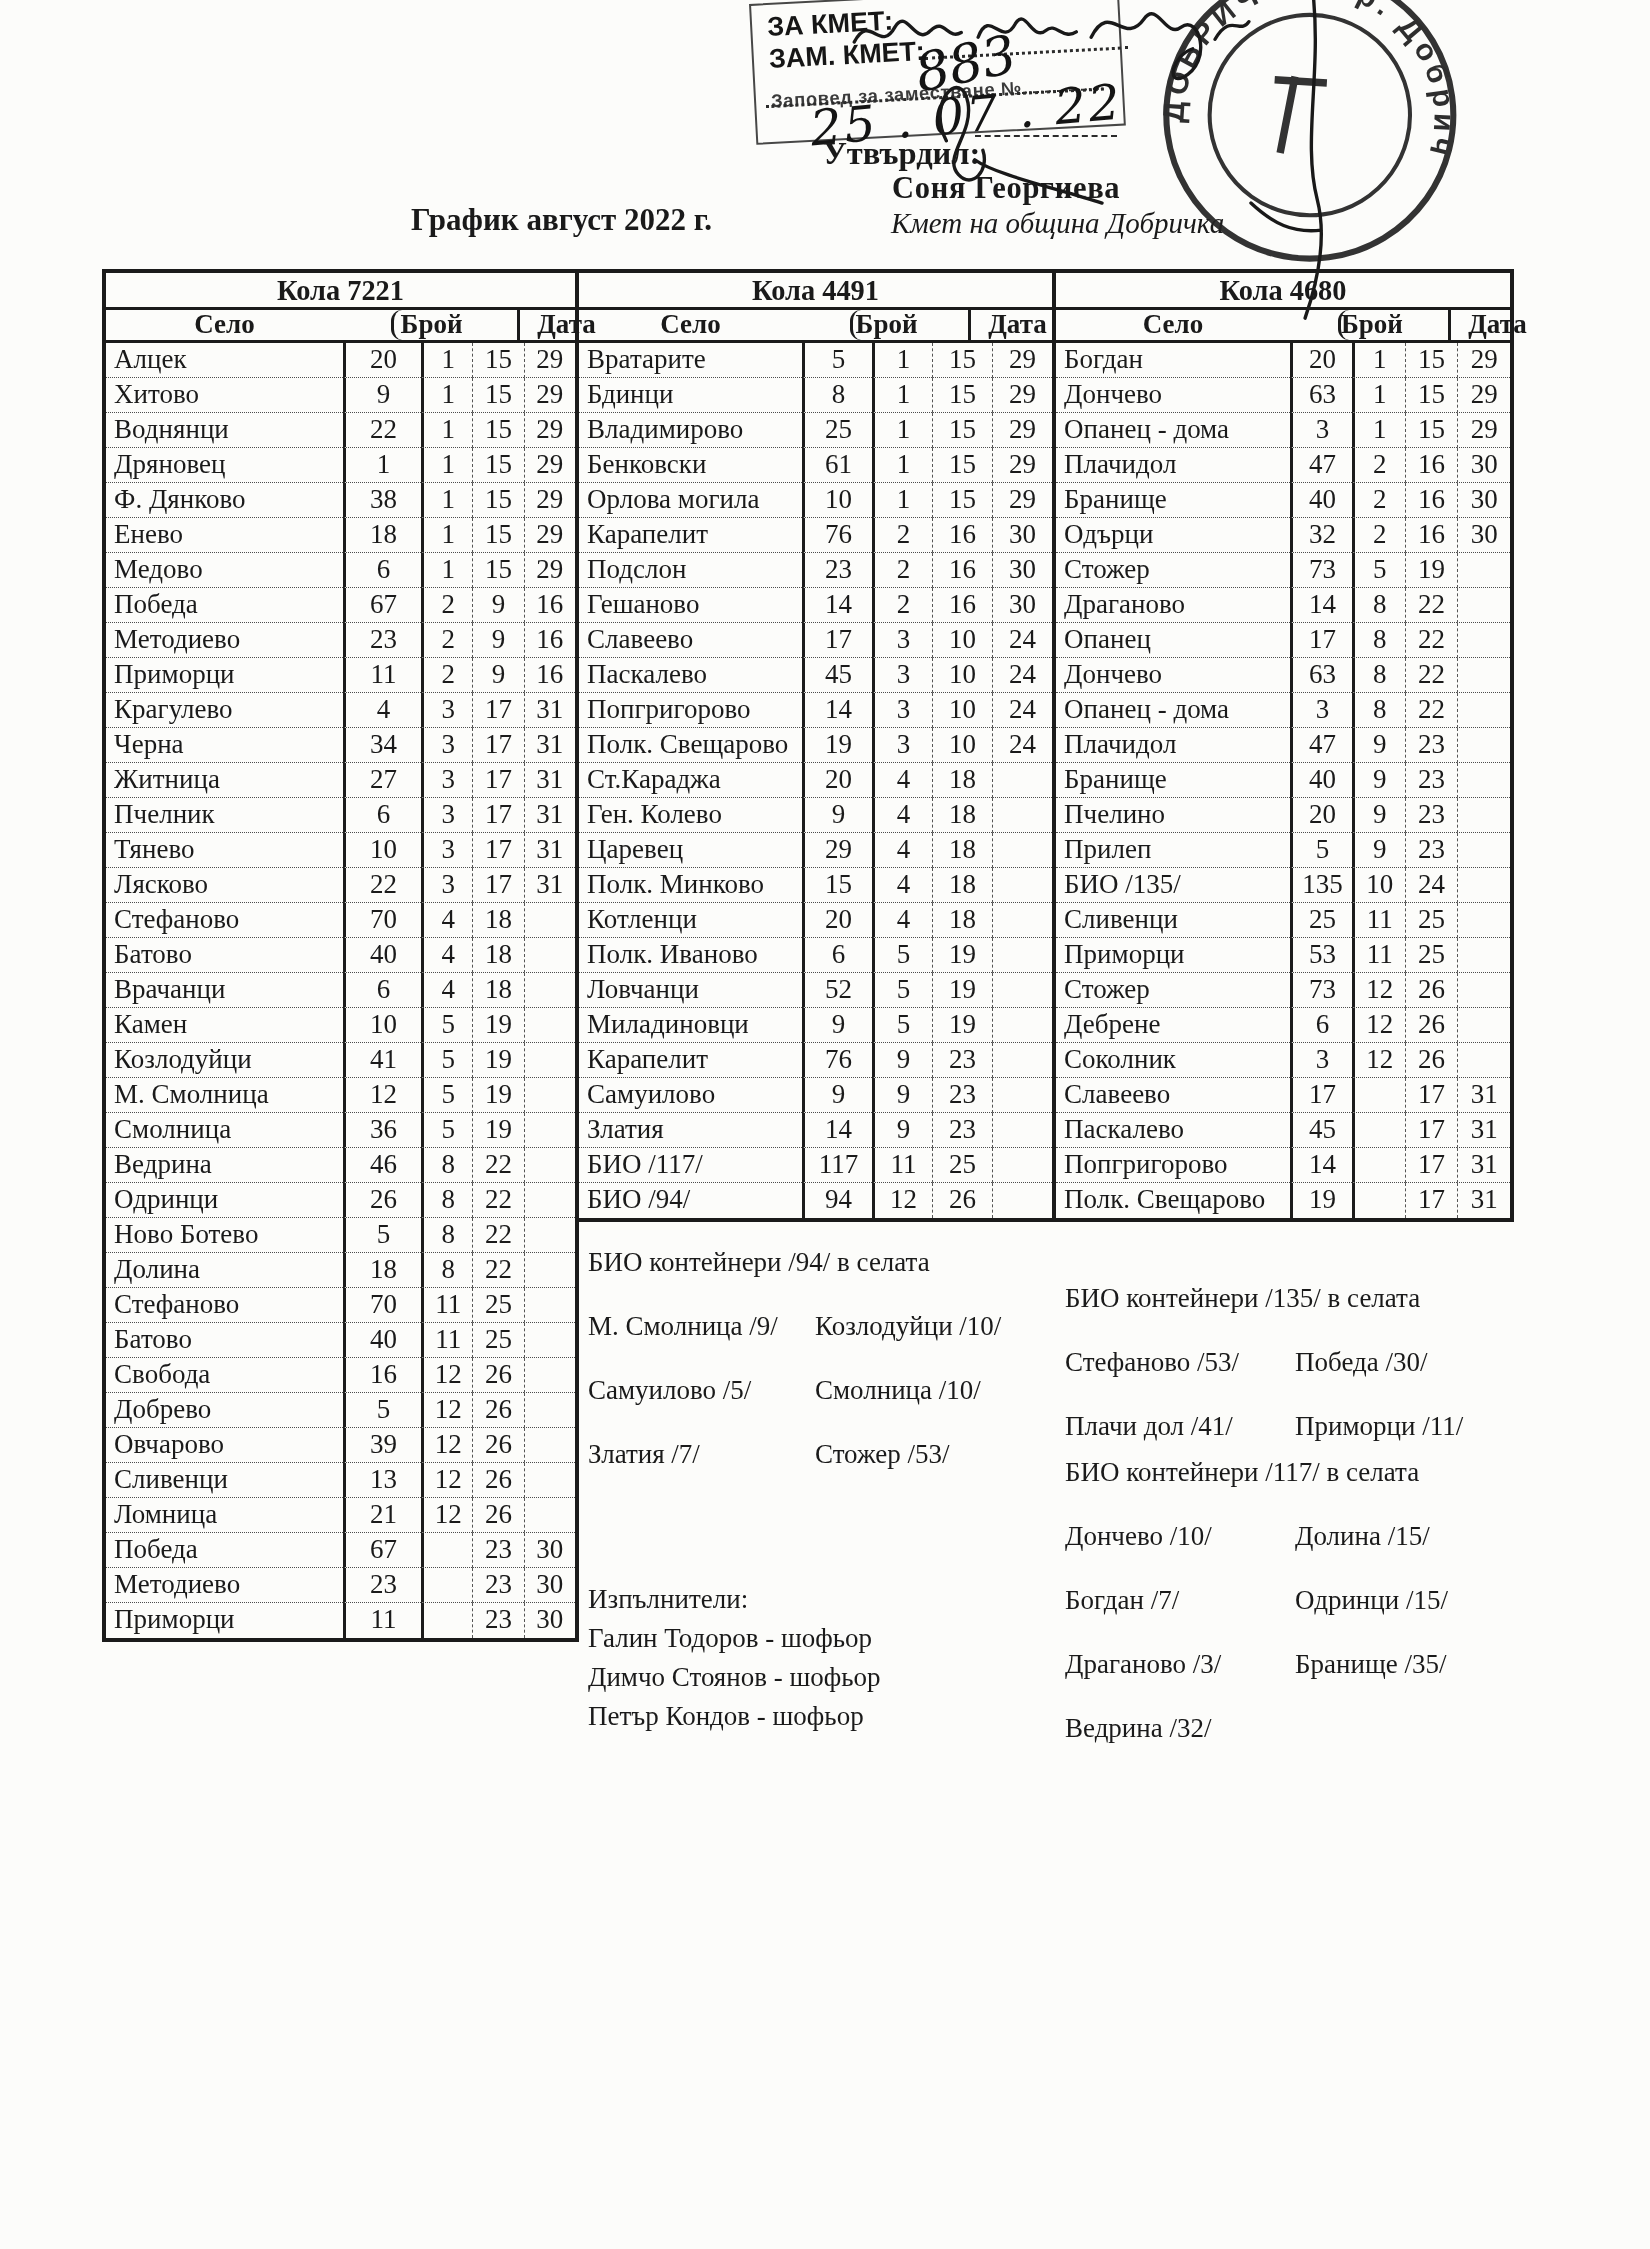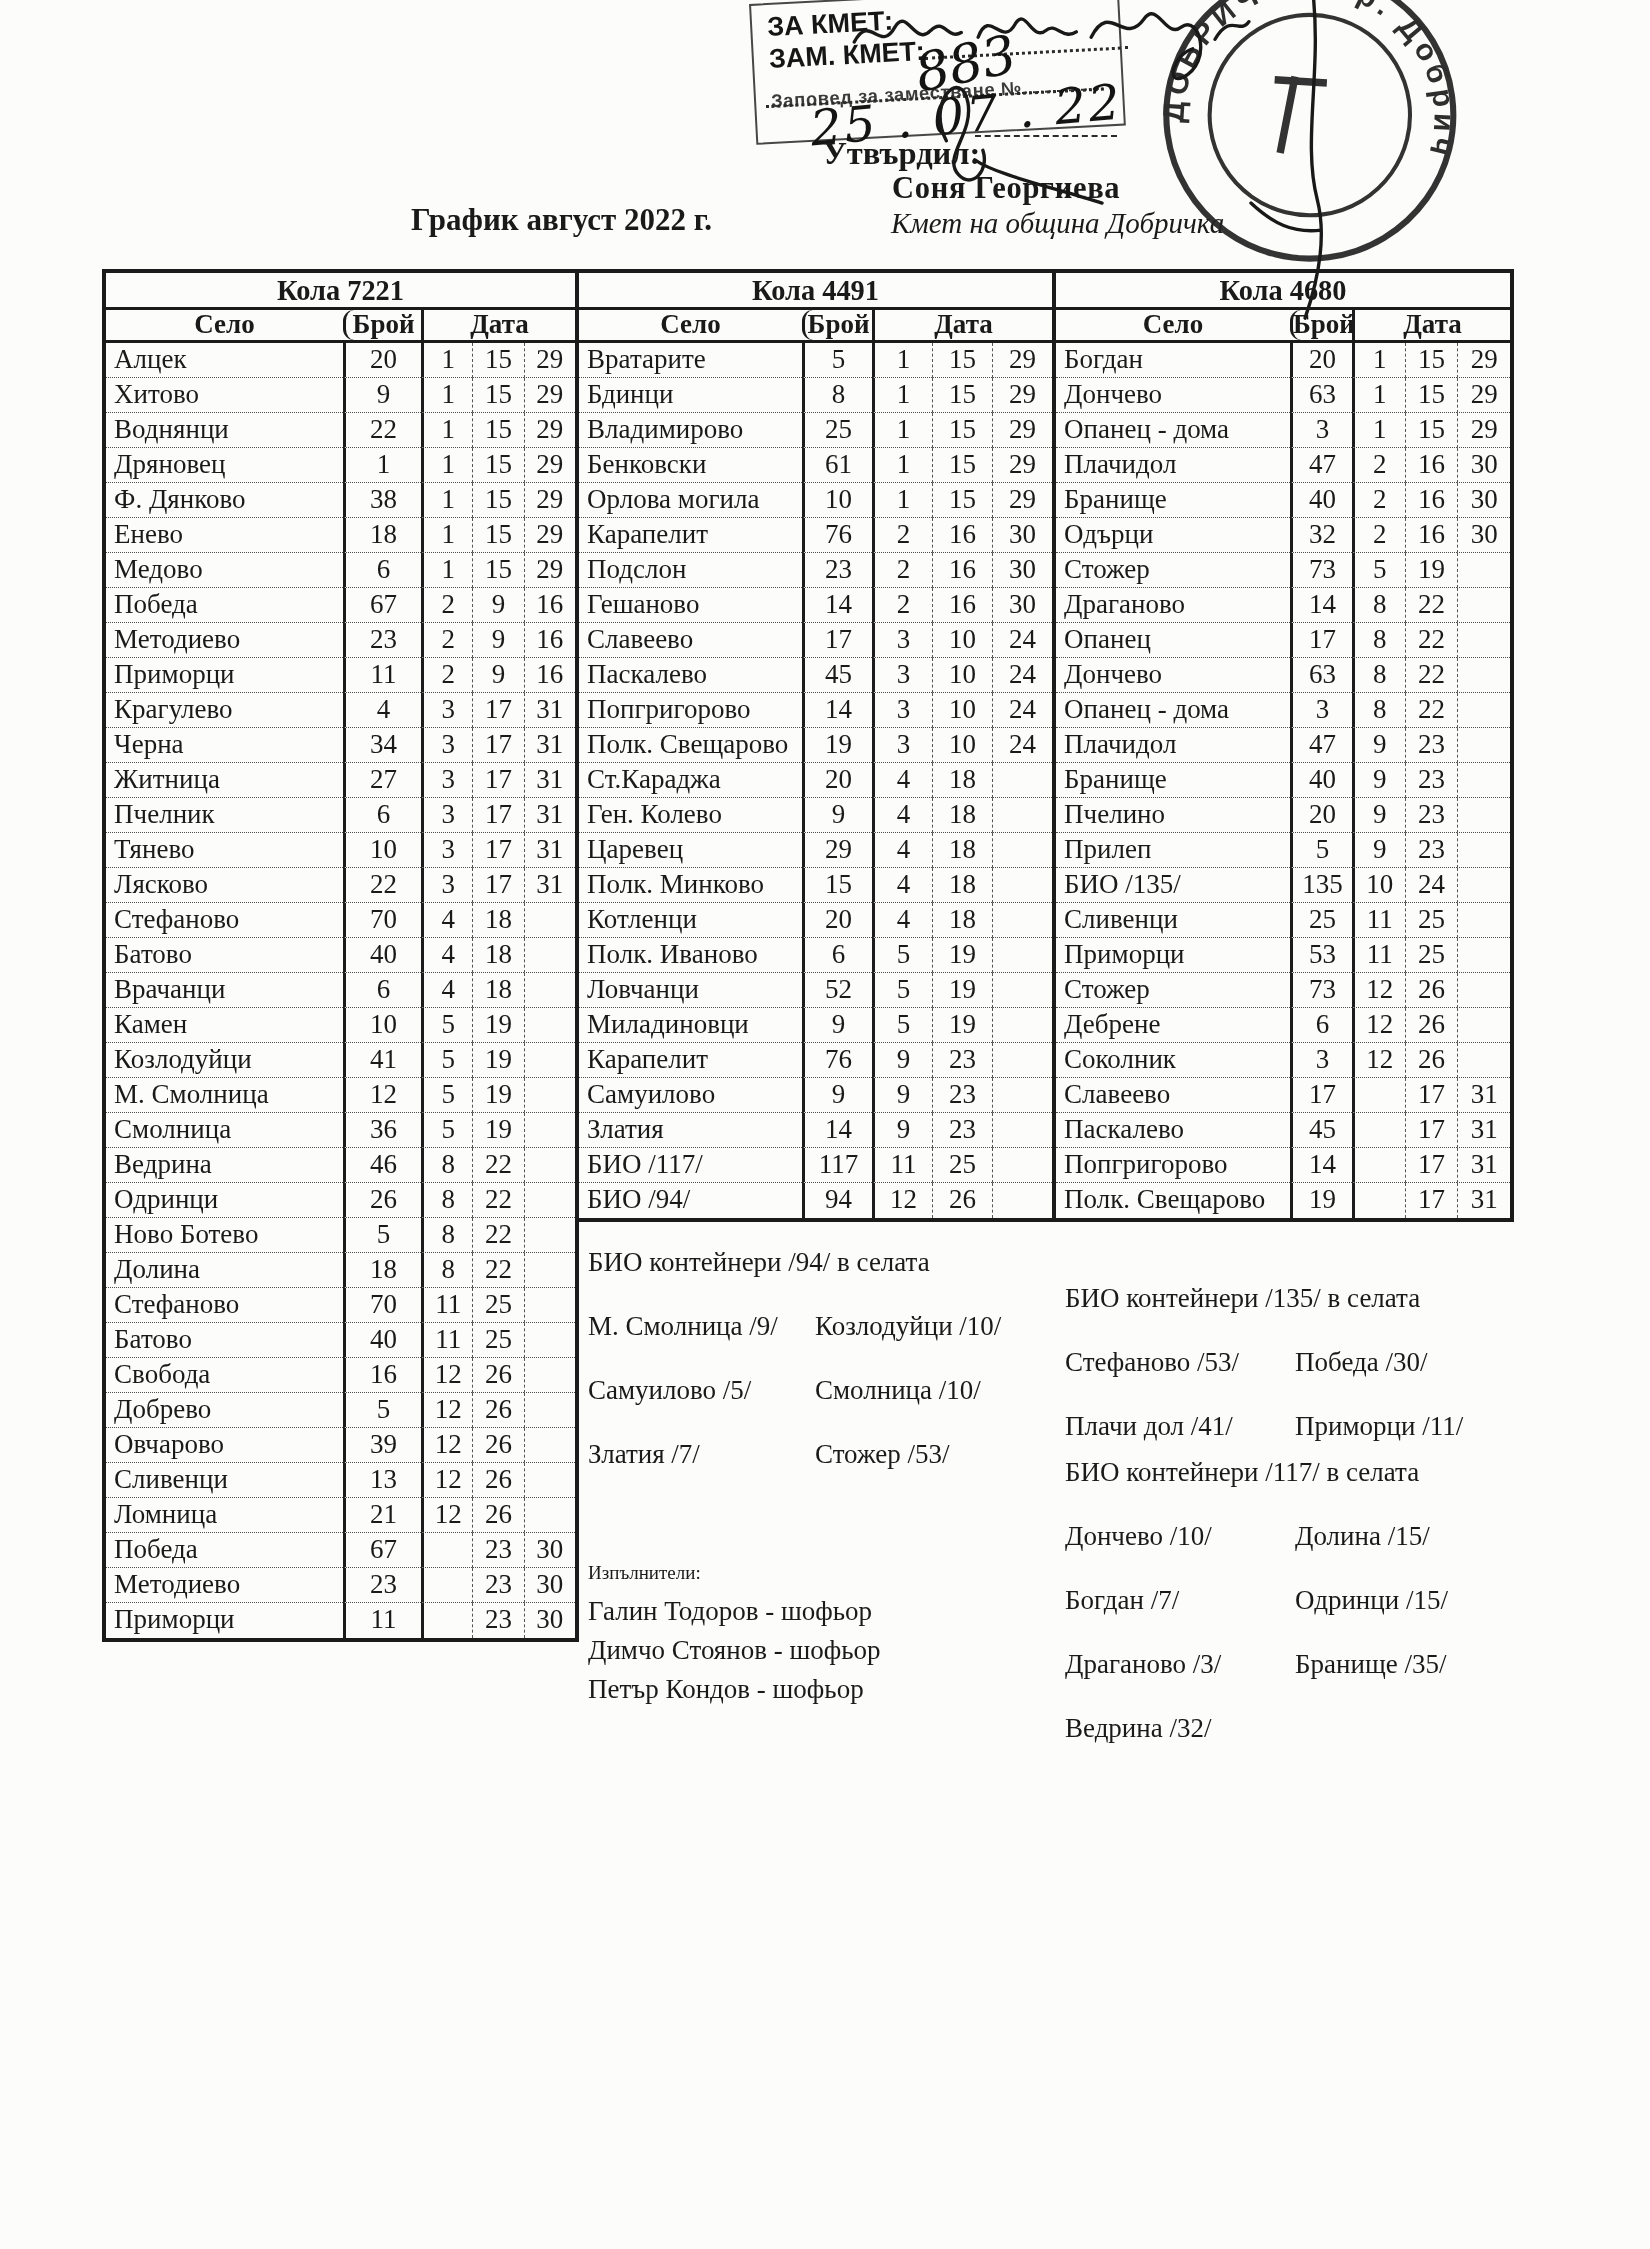--- a/index.html
+++ b/index.html
@@ -27,21 +27,21 @@
   .overlay{position:absolute;left:0;top:0;pointer-events:none;}
 
   
   .tbl{position:absolute;top:269px;border:4.1px solid #1b1b1b;box-sizing:border-box;}
   #tbl0{left:102px;width:477px;}
   #tbl1{left:579px;width:477px;border-left:none;}
   #tbl2{left:1056px;width:458px;border-left:none;}
   .tbl-title{height:37px;border-bottom:3.4px solid #1b1b1b;font-weight:bold;font-size:28.4px;
              text-align:center;line-height:35px;box-sizing:border-box;}
   .tbl-head{display:grid;height:33px;border-bottom:3.4px solid #1b1b1b;box-sizing:border-box;
-            font-weight:bold;font-size:27px;line-height:28.4px;text-align:center;}
+            font-weight:bold;font-size:27px;line-height:28.4px;text-align:center;gap:48px;}
   #tbl0 .tbl-head,#tbl0 .trow{grid-template-columns:237px 78px 1fr 1fr 1fr;}
   #tbl1 .tbl-head,#tbl1 .trow{grid-template-columns:223px 70px 1fr 1fr 1fr;}
   #tbl2 .tbl-head,#tbl2 .trow{grid-template-columns:234px 62px 1fr 1fr 1fr;}
   .h-cnt{border-left:3.4px solid #1b1b1b;border-radius:11px;}
   .h-date{grid-column:span 3;border-left:3.4px solid #1b1b1b;}
   .trow{display:grid;height:35px;font-size:27px;line-height:33px;}
   .cell{box-sizing:border-box;border-bottom:1.4px dotted #4d4d4d;overflow:hidden;white-space:nowrap;}
   .tbl-body .trow:last-child .cell{border-bottom:none;}
   .c-vil{text-align:left;padding-left:8.1px;}
   .c-cnt{text-align:center;border-left:3.4px solid #1b1b1b;}
@@ -49,21 +49,21 @@
   .c-d1{border-left:3.4px solid #1b1b1b;}
 
   
   .note{position:absolute;font-size:27px;}
   #note-mid{left:588px;top:1235px;width:467px;}
   #note-right{left:1065px;top:1271px;width:460px;}
   .note-title{height:38px;line-height:38px;white-space:nowrap;margin-top:8px;}
   .note-pair{height:38px;line-height:38px;display:grid;grid-template-columns:227px 1fr;white-space:nowrap;margin-top:26px;}
   #note-right .note-pair{grid-template-columns:230px 1fr;}
   #executors{left:588px;top:1553px;}
-  .exec-title{height:39px;line-height:39px;font-size:19px;font-weight:bold;}
+  .exec-title{height:39px;line-height:39px;font-size:27px;font-weight:bold;margin-top:27px;}
   .exec-line{height:39px;line-height:39px;font-size:27px;white-space:nowrap;}
 </style>
 </head>
 <body>
 
 <div class="sheet">
 
   <div class="stampbox">
     <div class="stampline s1">ЗА КМЕТ:</div>
     <div class="stampline s2"><span>ЗАМ. КМЕТ:</span><span class="leader" style="width:203px"></span></div>

